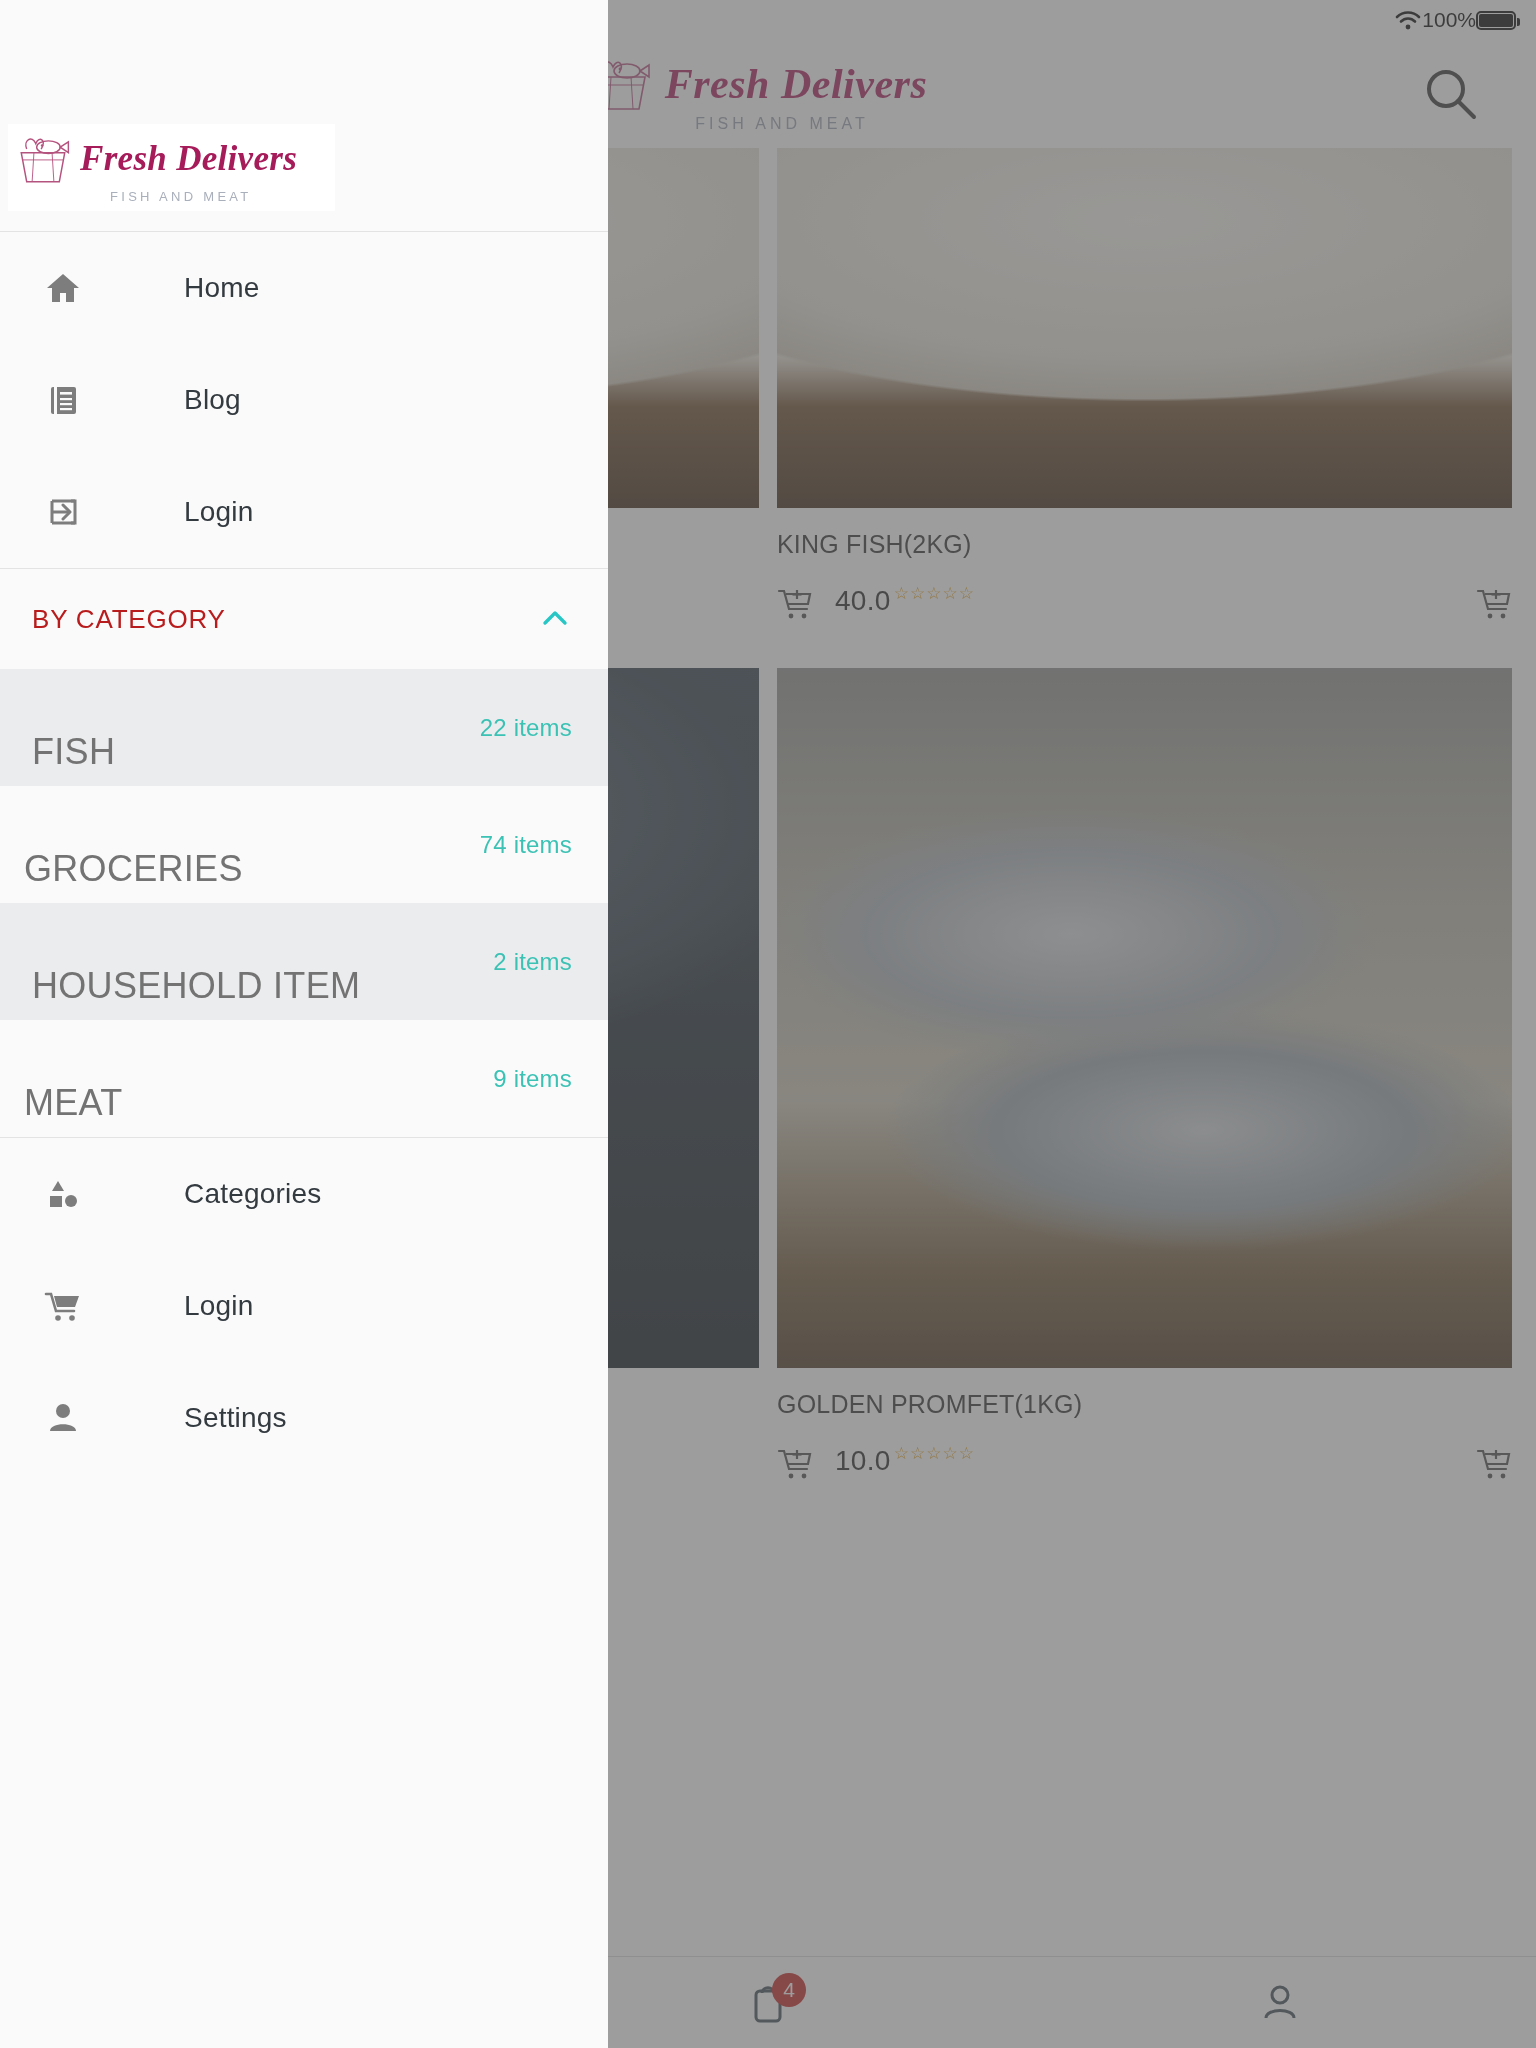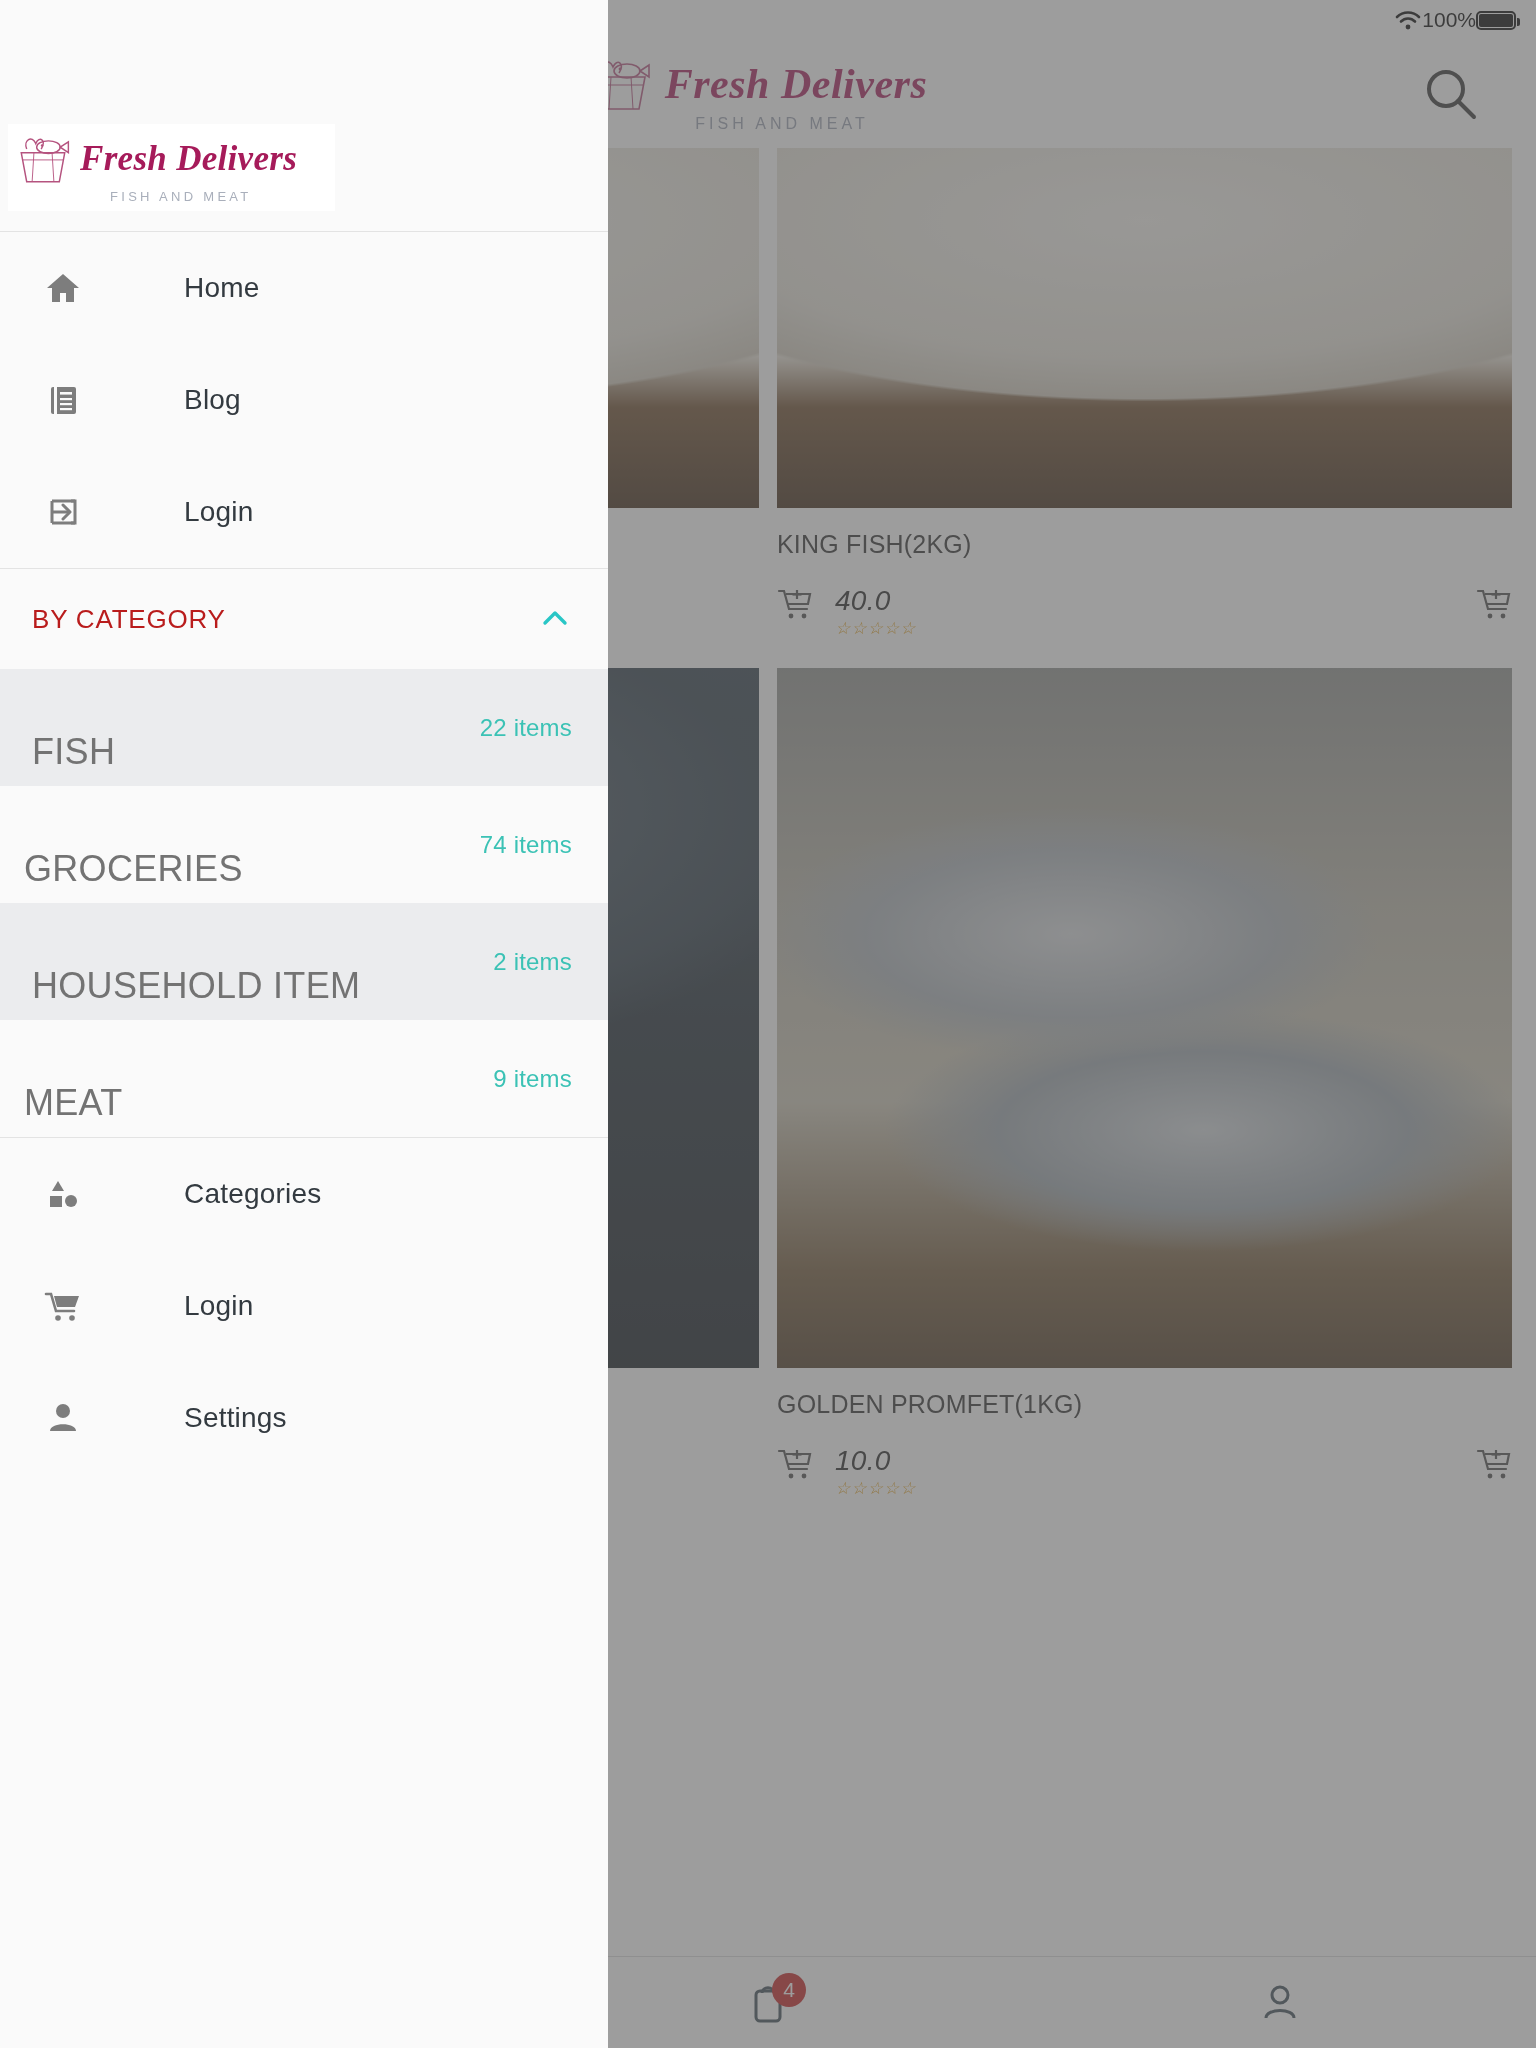--- a/index.html
+++ b/index.html
@@ -160,21 +160,21 @@
     white-space: nowrap;
   }
   .pfoot {
     margin-top: 26px;
     display: flex;
     align-items: flex-start;
     gap: 0;
     position: relative;
   }
   .pcart-left { width: 58px; flex: none; }
-  .pprice-block { display: flex; flex-direction: column; gap: 3px; font-style: italic; }
+  .pprice-block { display: flex; flex-direction: row; gap: 3px; }
   .pprice {
     font-size: 28px;
     color: #222;
     letter-spacing: .3px;
   }
   .pstars {
     font-size: 17px;
     color: #e09a12;
     letter-spacing: 1px;
     line-height: 1;

